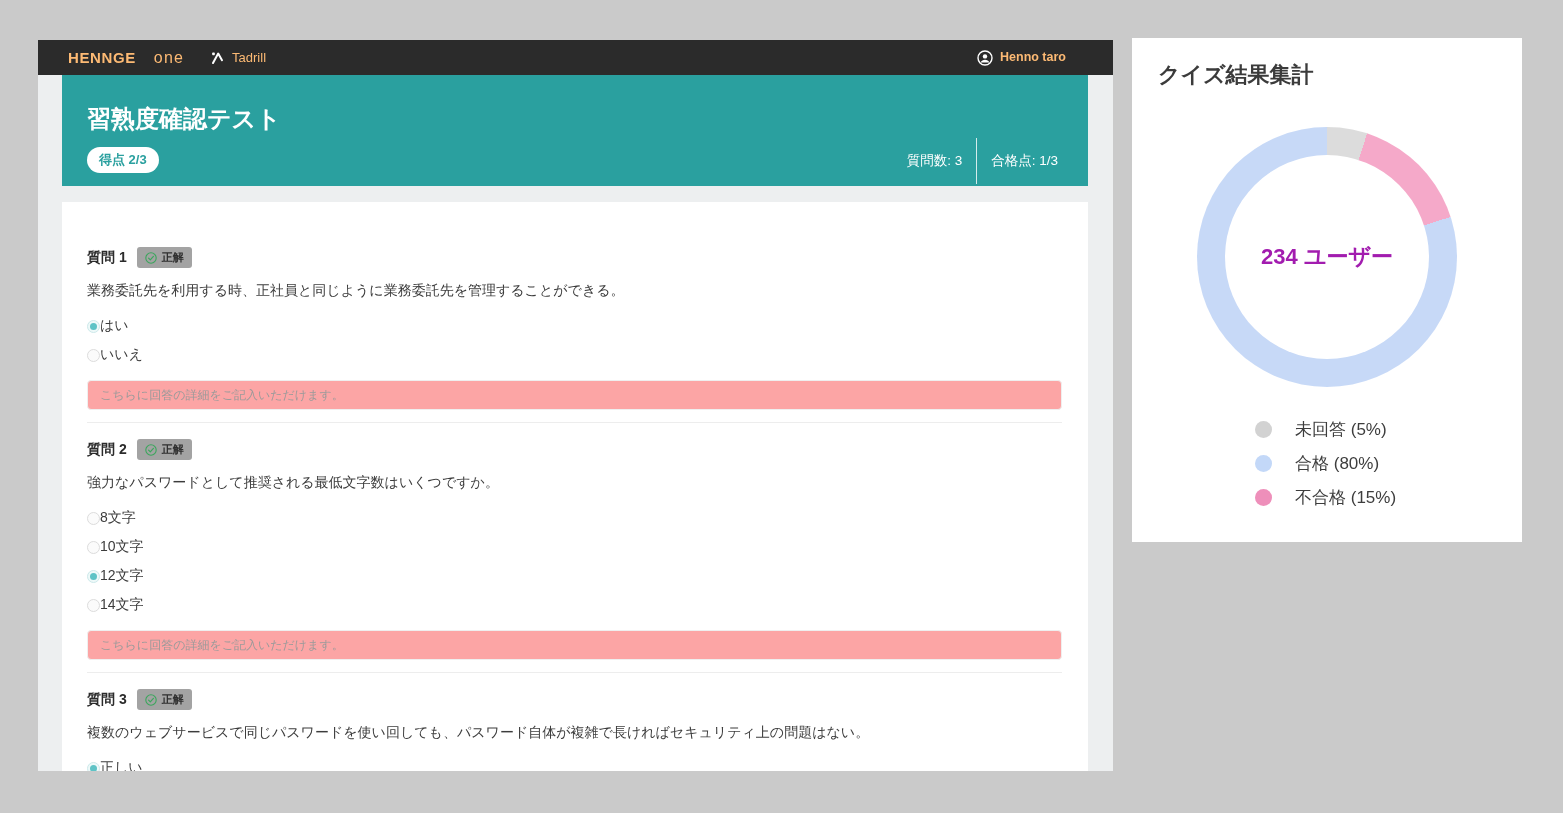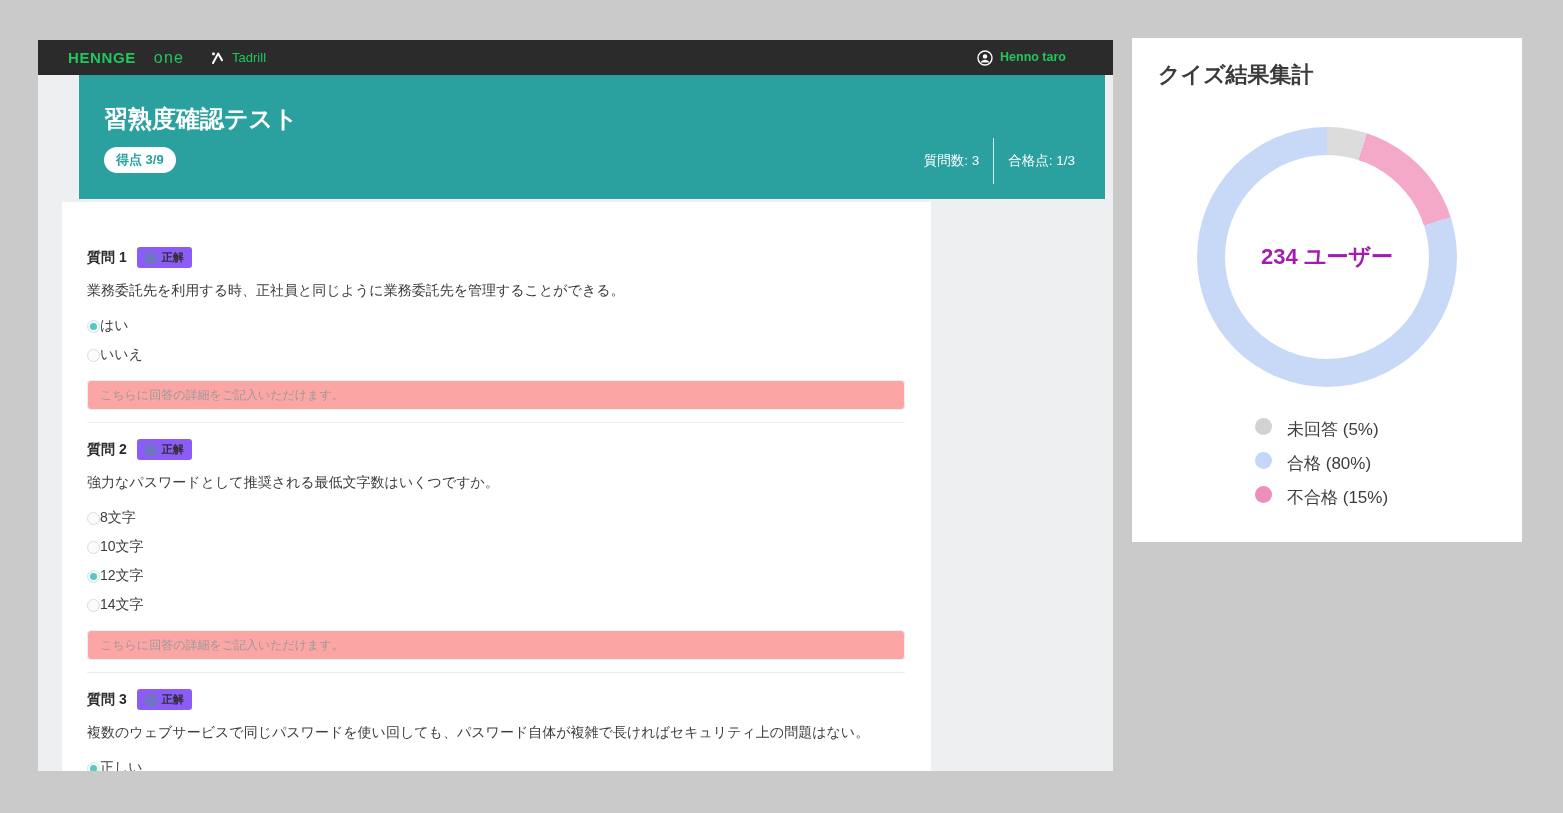--- a/index.html
+++ b/index.html
@@ -8,43 +8,43 @@
     background:#cacaca;
     font-family:"Liberation Sans","DejaVu Sans",sans-serif;
     position:relative;
     overflow:hidden;
   }
 
   
   .main-window{ position:absolute; left:38px; top:40px; width:1075px; height:731px;
     background:#edeff0; overflow:hidden; }
 
-  .topbar{ height:35px; background:#2b2b2b; color:#22c55e; display:flex;
+  .topbar{ height:35px; background:#2b2b2b; color:#fdba74; display:flex;
     align-items:center; justify-content:space-between; padding:0 47px 0 30px; }
   .brand-area{ display:flex; align-items:center; }
   .brand{ font-size:15px; font-weight:700; letter-spacing:.6px; }
   .brand-one{ font-size:16px; font-weight:400; letter-spacing:1.2px; margin-left:18px; text-transform:lowercase; }
   .tadrill{ display:flex; align-items:center; gap:7px; margin-left:26px; font-size:13px; }
   .user{ display:flex; align-items:flex-start; gap:7px; font-size:12.5px; font-weight:600; cursor:pointer; }
 
-  .hero{ position:absolute; left:41px; top:35px; width:1026px; height:124px;
+  .hero{ position:absolute; left:24px; top:35px; width:1026px; height:111px;
     background:#2aa09f; color:#fff; }
   .hero-title{ position:absolute; left:25px; top:28px; font-size:24px; font-weight:700; }
   .score-pill{ position:absolute; left:25px; top:72px; background:#fff; color:#2aa09f;
     font-size:13px; font-weight:700; padding:4px 12px; border-radius:13px; }
   .hero-stats{ position:absolute; right:30px; top:63px; height:46px; display:flex;
     align-items:center; gap:14px; font-size:13.5px; font-weight:400; }
   .vline{ width:1px; height:46px; background:rgba(255,255,255,.8); }
 
-  .content{ position:absolute; left:24px; top:162px; width:869px; height:569px;
+  .content{ position:absolute; left:24px; top:162px; width:1026px; height:569px;
     background:#fff; padding:45px 26px 12px 25px; overflow:hidden; }
 
   .q-head{ display:flex; align-items:center; gap:10px; margin-bottom:14px; }
   .q-title{ font-size:14px; font-weight:700; color:#2b2b2b; }
-  .q-badge{ display:inline-flex; align-items:center; gap:5px; background:#8b5cf6;
+  .q-badge{ display:inline-flex; align-items:center; gap:5px; background:#a3a3a3;
     border-radius:3px; padding:3px 8px; font-size:11px; font-weight:700; color:#2e2e2e; }
   .q-text{ font-size:14px; color:#3c3c3c; margin-bottom:17px; }
   .option{ display:flex; align-items:center; margin-bottom:11px;
     font-size:14px; color:#3c3c3c; cursor:pointer; }
   .radio{ width:13px; height:13px; border:1px solid #dcdcdc; border-radius:50%;
     background:#fbfbfb; position:relative; flex:none; }
   .radio.selected{ border-color:#cde9ea; background:#eef9f9; }
   .radio.selected::after{ content:""; position:absolute; inset:2px; border-radius:50%;
     background:#5ec3c6; }
   .comment{ width:100%; height:30px; background:#fca5a5; border:1px solid #efefef;
@@ -57,21 +57,21 @@
   .results-card{ position:absolute; left:1132px; top:38px; width:390px; height:504px;
     background:#fff; }
   .results-title{ position:absolute; left:26px; top:14px; font-size:22px; font-weight:700;
     color:#3b3b3b;margin-top:8px; }
   .donut{ position:absolute; left:65px; top:89px; width:260px; height:260px; }
   .donut-ring{ width:100%; height:100%; border-radius:50%; }
   .donut-hole{ position:absolute; inset:28px; border-radius:50%; background:#fff; }
   .donut-label{ position:absolute; inset:0; display:flex; align-items:center;
     justify-content:center; font-size:22px; font-weight:700; color:#a21caf; }
   .legend{ position:absolute; left:123px; top:380px; list-style:none; }
-  .legend-row{ display:flex; gap:15px; height:22px;
+  .legend-row{ display:flex; align-items:center; gap:23px; height:22px;
     margin-bottom:12px; font-size:17px; color:#3d3d3d; }
   .dot{ width:17px; height:17px; border-radius:50%; flex:none; }
 
   svg{ display:block; }
 </style>
 </head>
 <body>
 
 <div class="main-window">
 
@@ -92,21 +92,21 @@
         <circle cx="8" cy="8" r="7" fill="none" stroke="#ffffff" stroke-width="1.4"></circle>
         <circle cx="8" cy="6.4" r="2.2" fill="#ffffff"></circle>
         <path d="M3.6 12.6 C4.5 10.6 6 9.7 8 9.7 C10 9.7 11.5 10.6 12.4 12.6" fill="#ffffff"></path>
       </svg>
       <span>Henno taro</span>
     </div>
   </header>
 
   <section class="hero">
     <h1 class="hero-title">習熟度確認テスト</h1>
-    <span class="score-pill">得点 3/9</span>
+    <span class="score-pill">得点 2/3</span>
     <div class="hero-stats">
       <span>質問数: 3</span>
       <span class="vline"></span>
       <span>合格点: 1/3</span>
     </div>
   </section>
 
   <section class="content">
 
     <div class="question">

